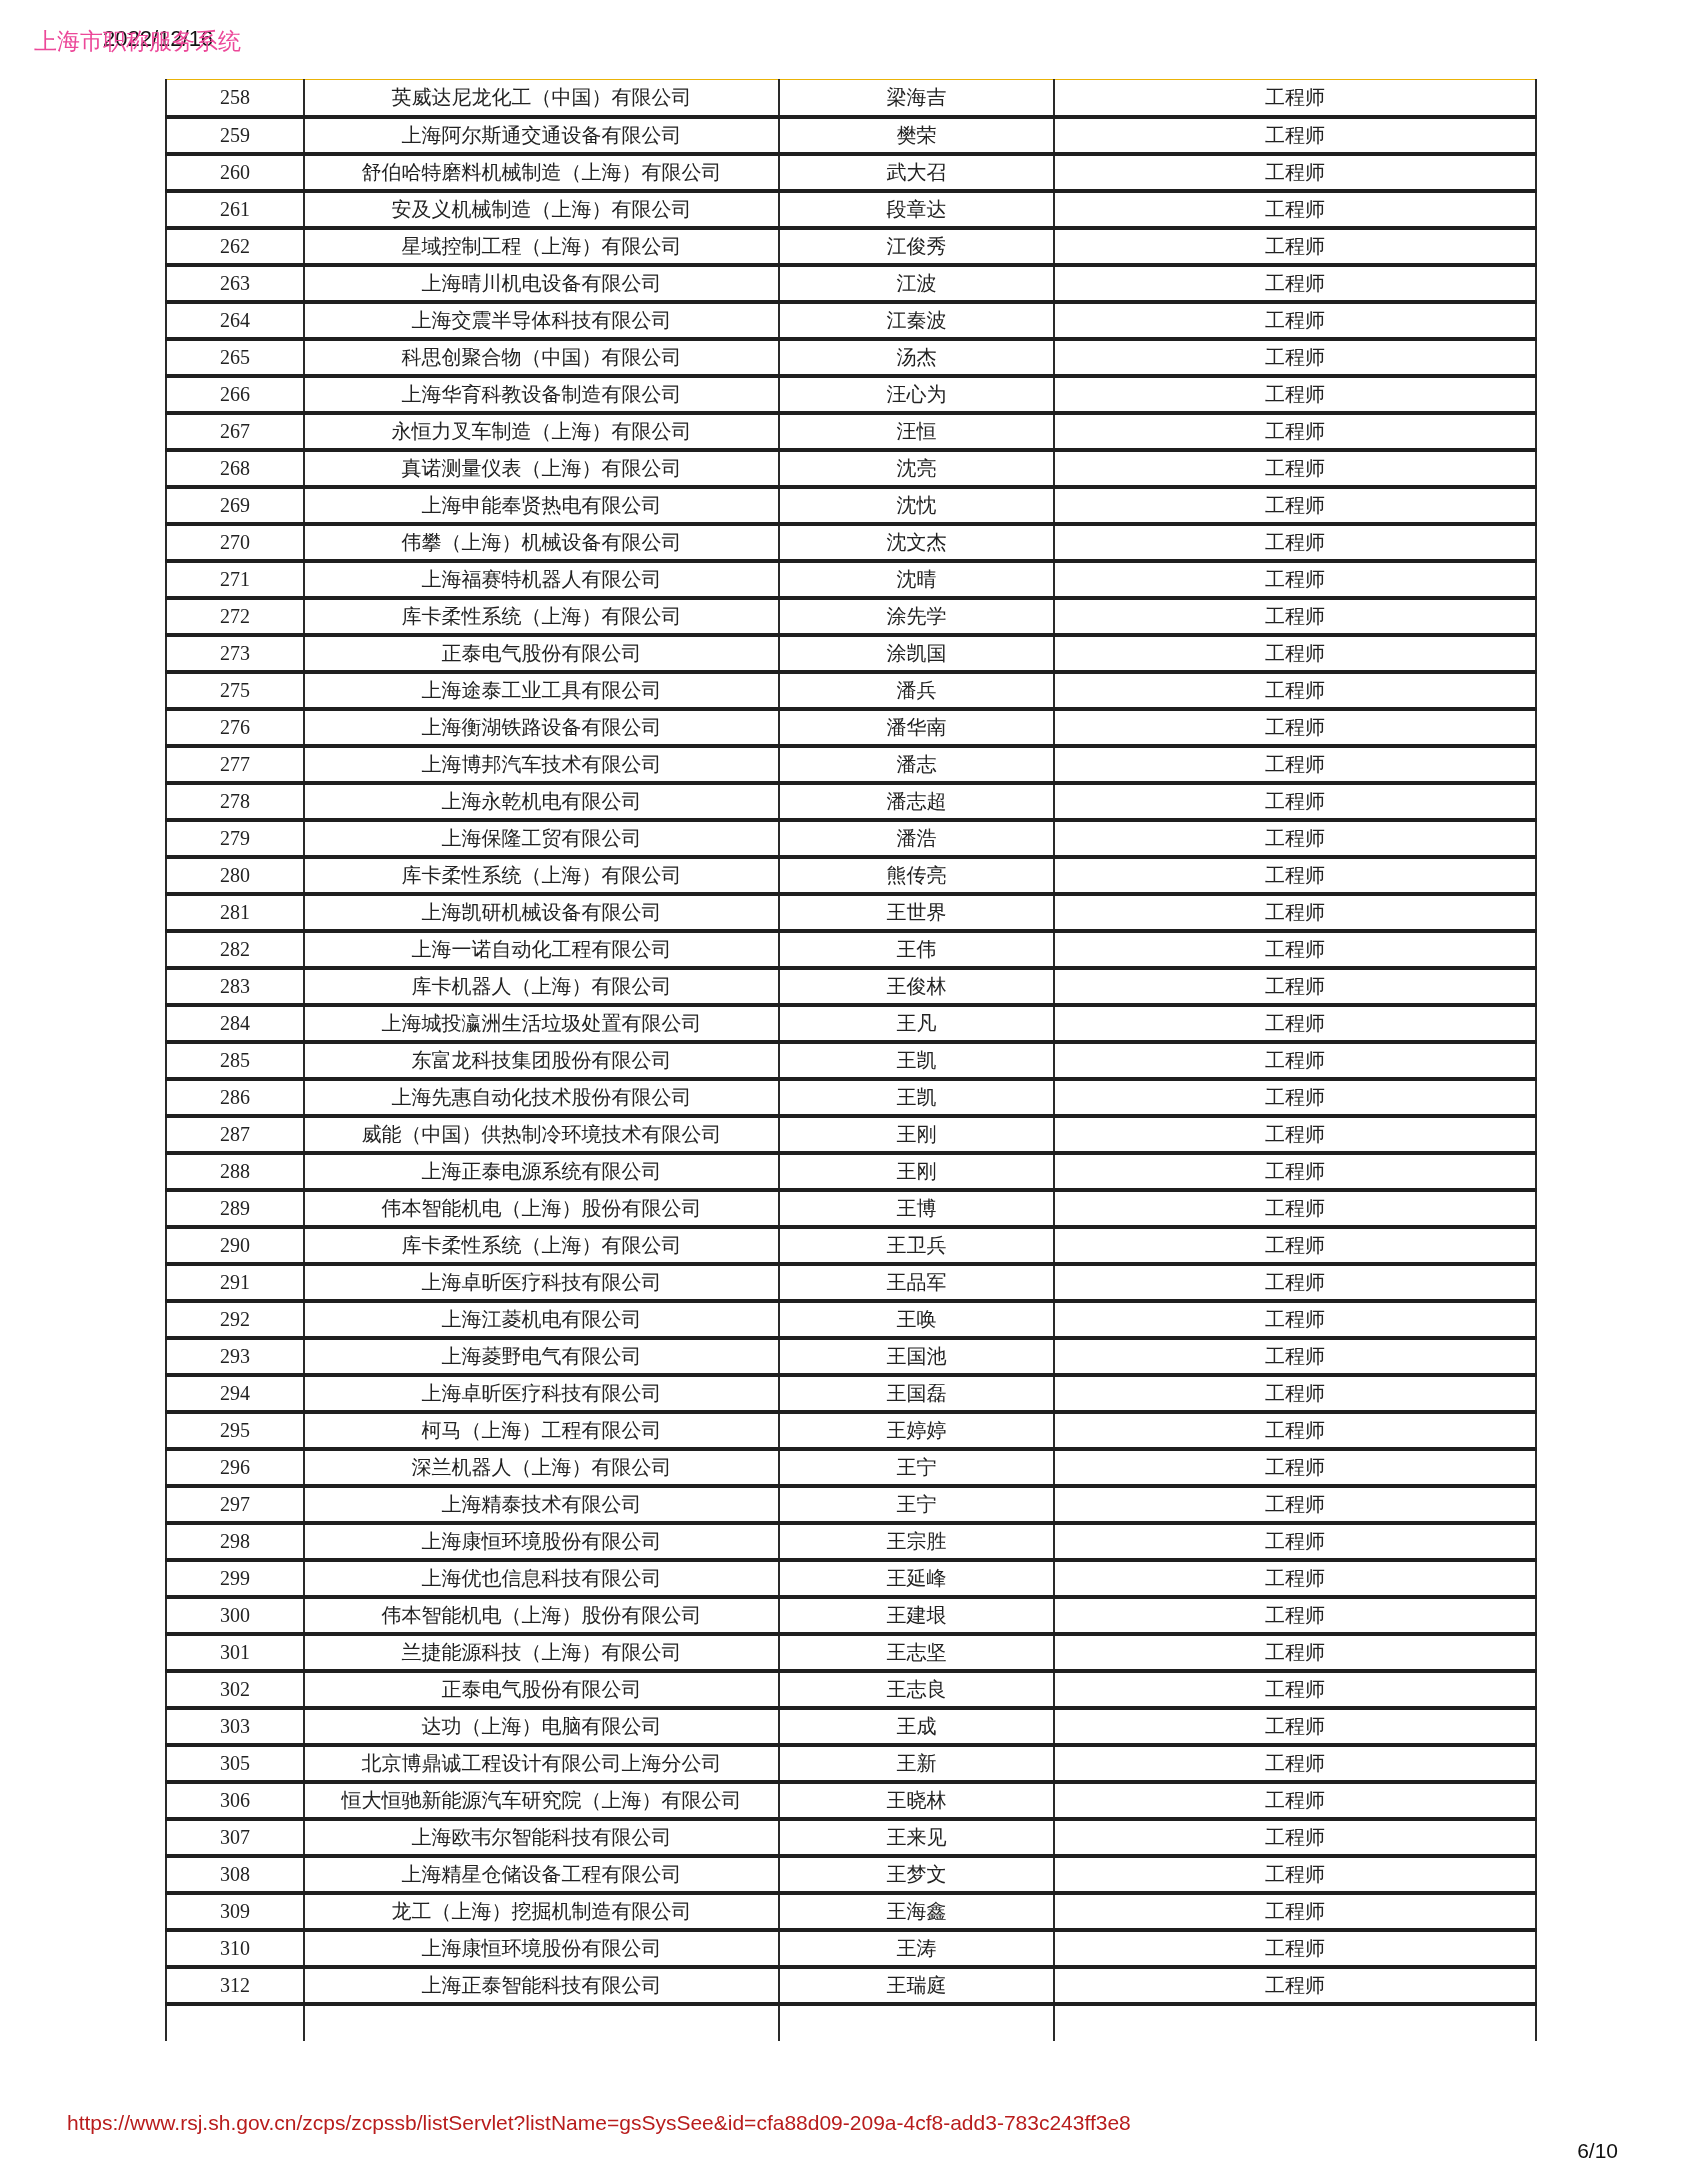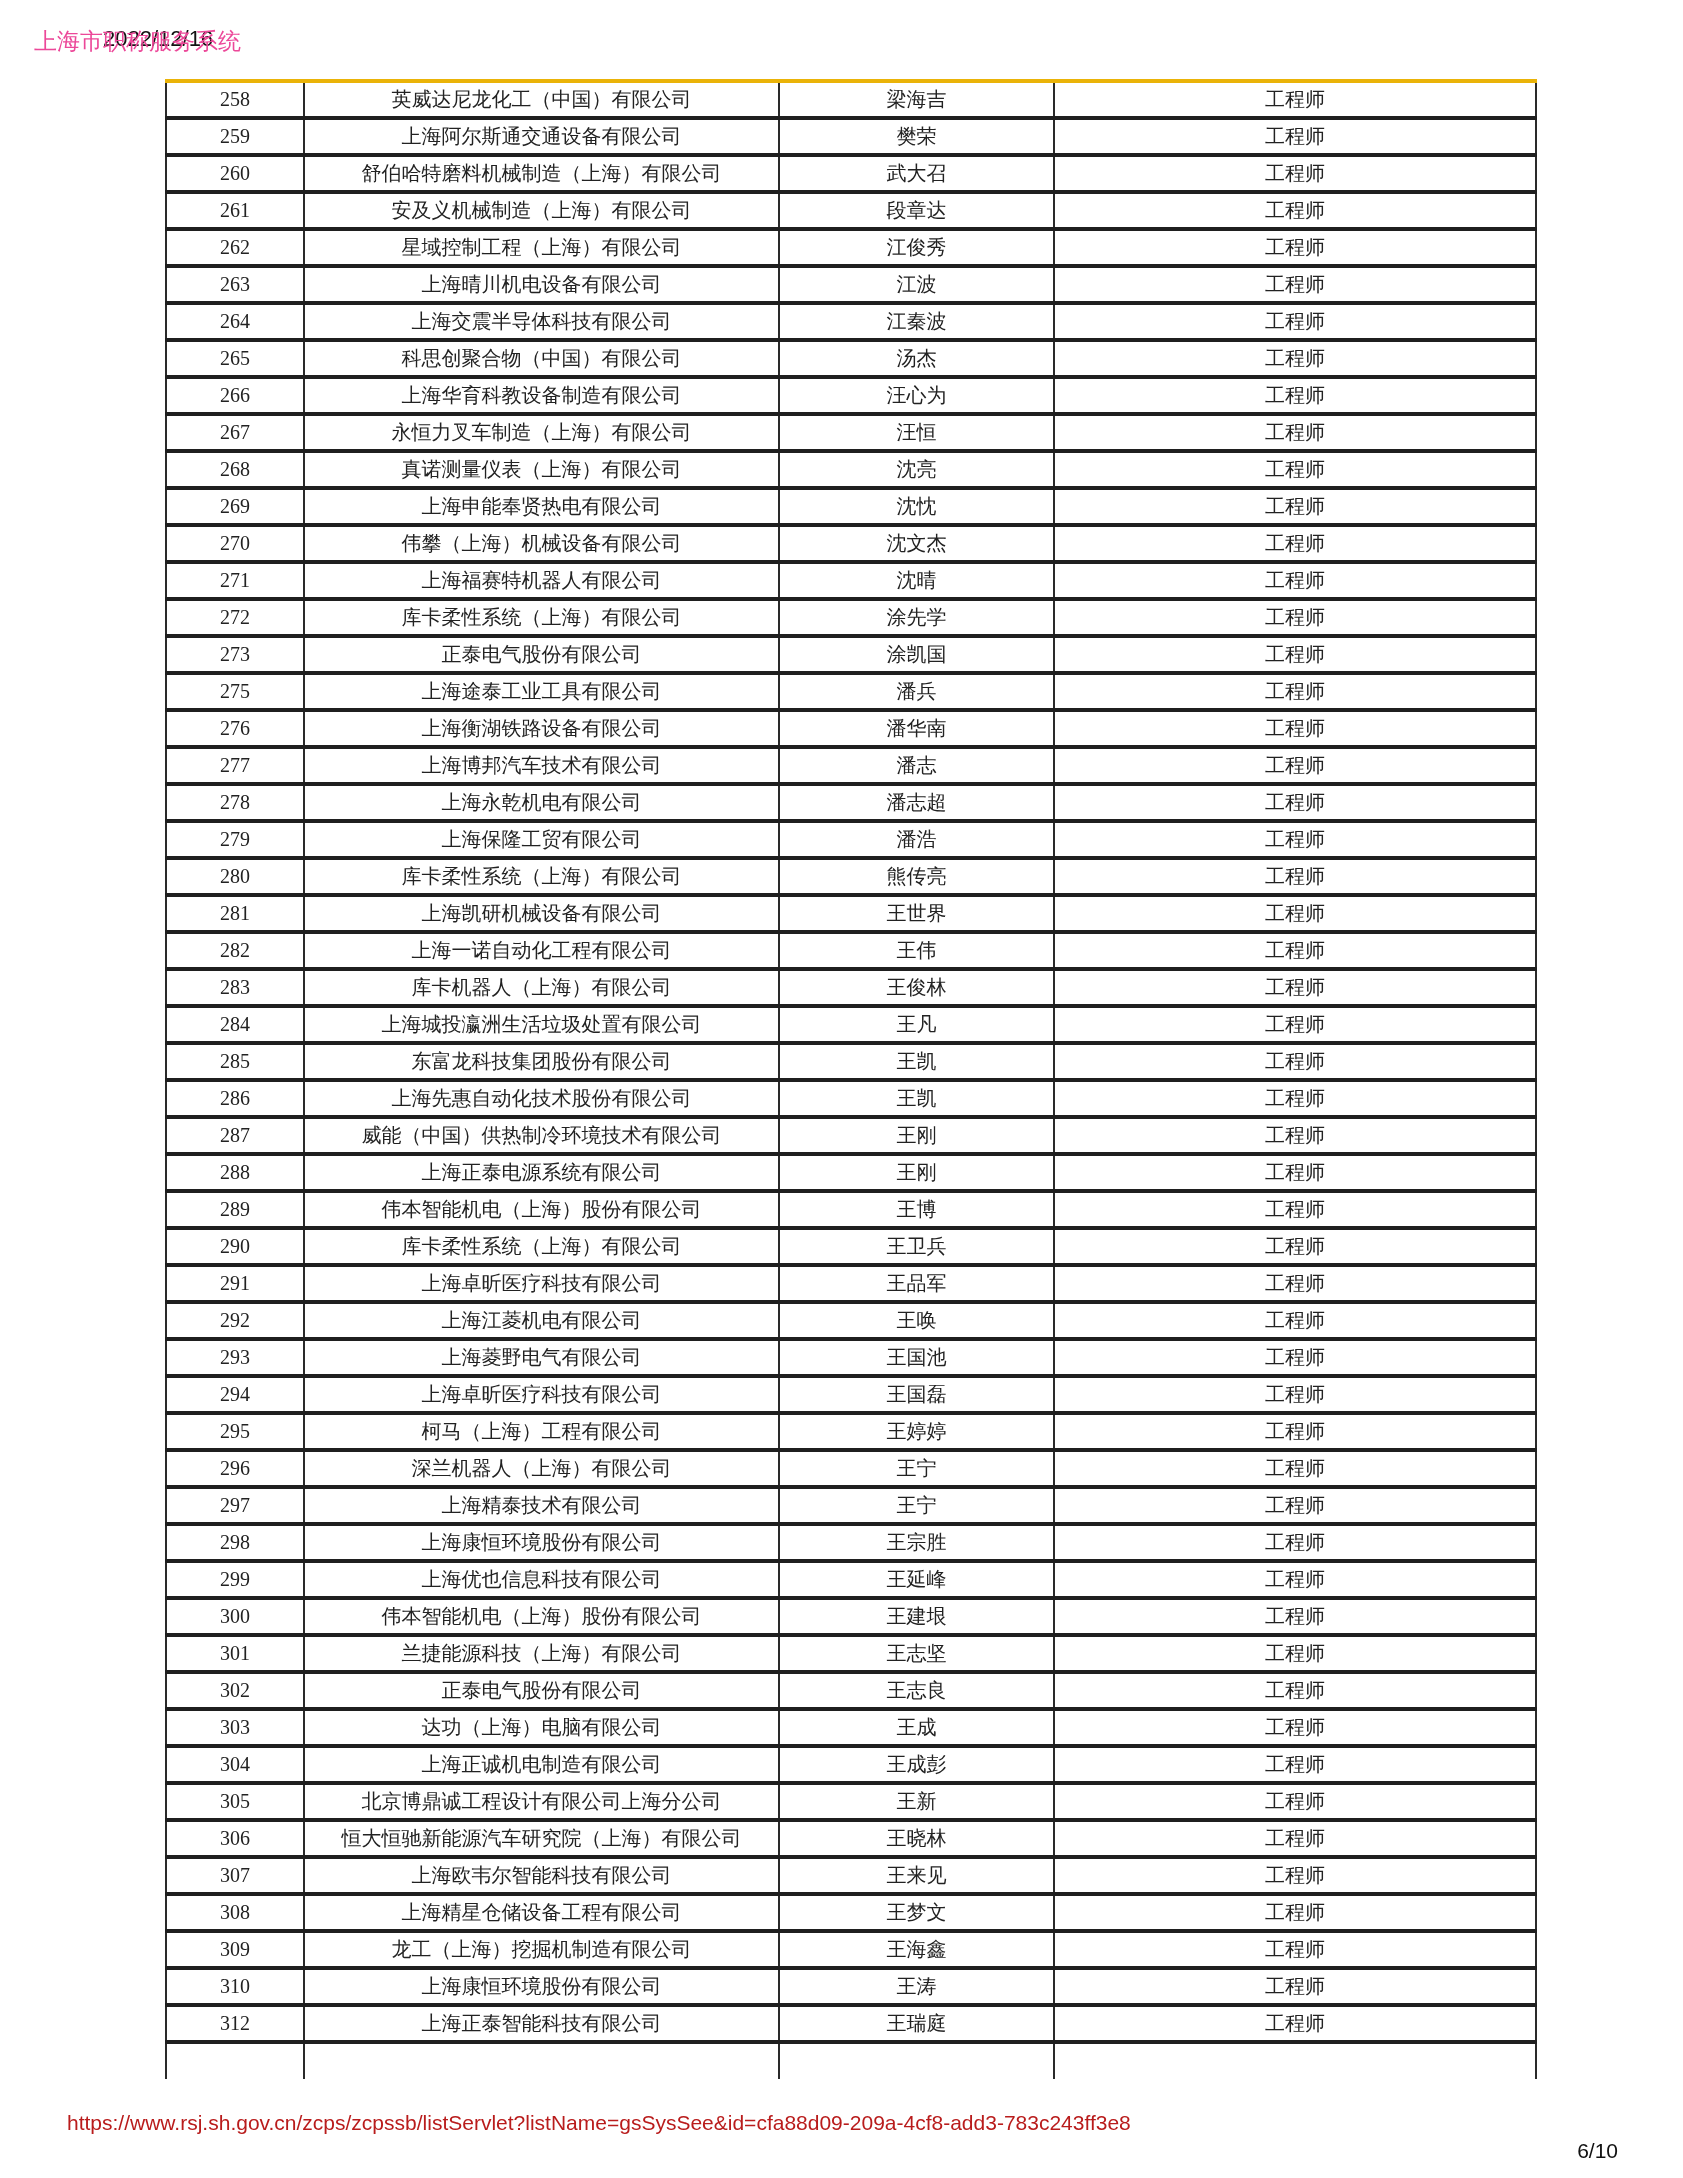--- a/index.html
+++ b/index.html
@@ -22,21 +22,21 @@
     text-align:left;
     font-family:"Liberation Sans","DejaVu Sans",sans-serif;
     font-size:23px; color:#ec4899;margin-left:34px;
   }
 
   
   table.records {
     position:absolute; left:165px; top:79px;
     width:1370px;
     border-collapse:collapse; table-layout:fixed;
-    border-top:4px solid #eab308;
+    border-top:1px solid #eab308;
   }
   table.records td {
     border-left:2px solid #2a2a2a;
     border-right:2px solid #2a2a2a;
     border-bottom:4px solid #1f1f1f;
     text-align:center; vertical-align:middle;
     font-size:20px; color:#222;
     overflow:hidden; white-space:nowrap;
   }
   table.records tr { height:37px; }
@@ -339,26 +339,20 @@
       <td>王志良</td>
       <td>工程师</td>
     </tr>
         <tr>
       <td>303</td>
       <td>达功（上海）电脑有限公司</td>
       <td>王成</td>
       <td>工程师</td>
     </tr>
         <tr>
-      <td>304</td>
-      <td>上海正诚机电制造有限公司</td>
-      <td>王成彭</td>
-      <td>工程师</td>
-    </tr>
-        <tr>
       <td>305</td>
       <td>北京博鼎诚工程设计有限公司上海分公司</td>
       <td>王新</td>
       <td>工程师</td>
     </tr>
         <tr>
       <td>306</td>
       <td>恒大恒驰新能源汽车研究院（上海）有限公司</td>
       <td>王晓林</td>
       <td>工程师</td>

